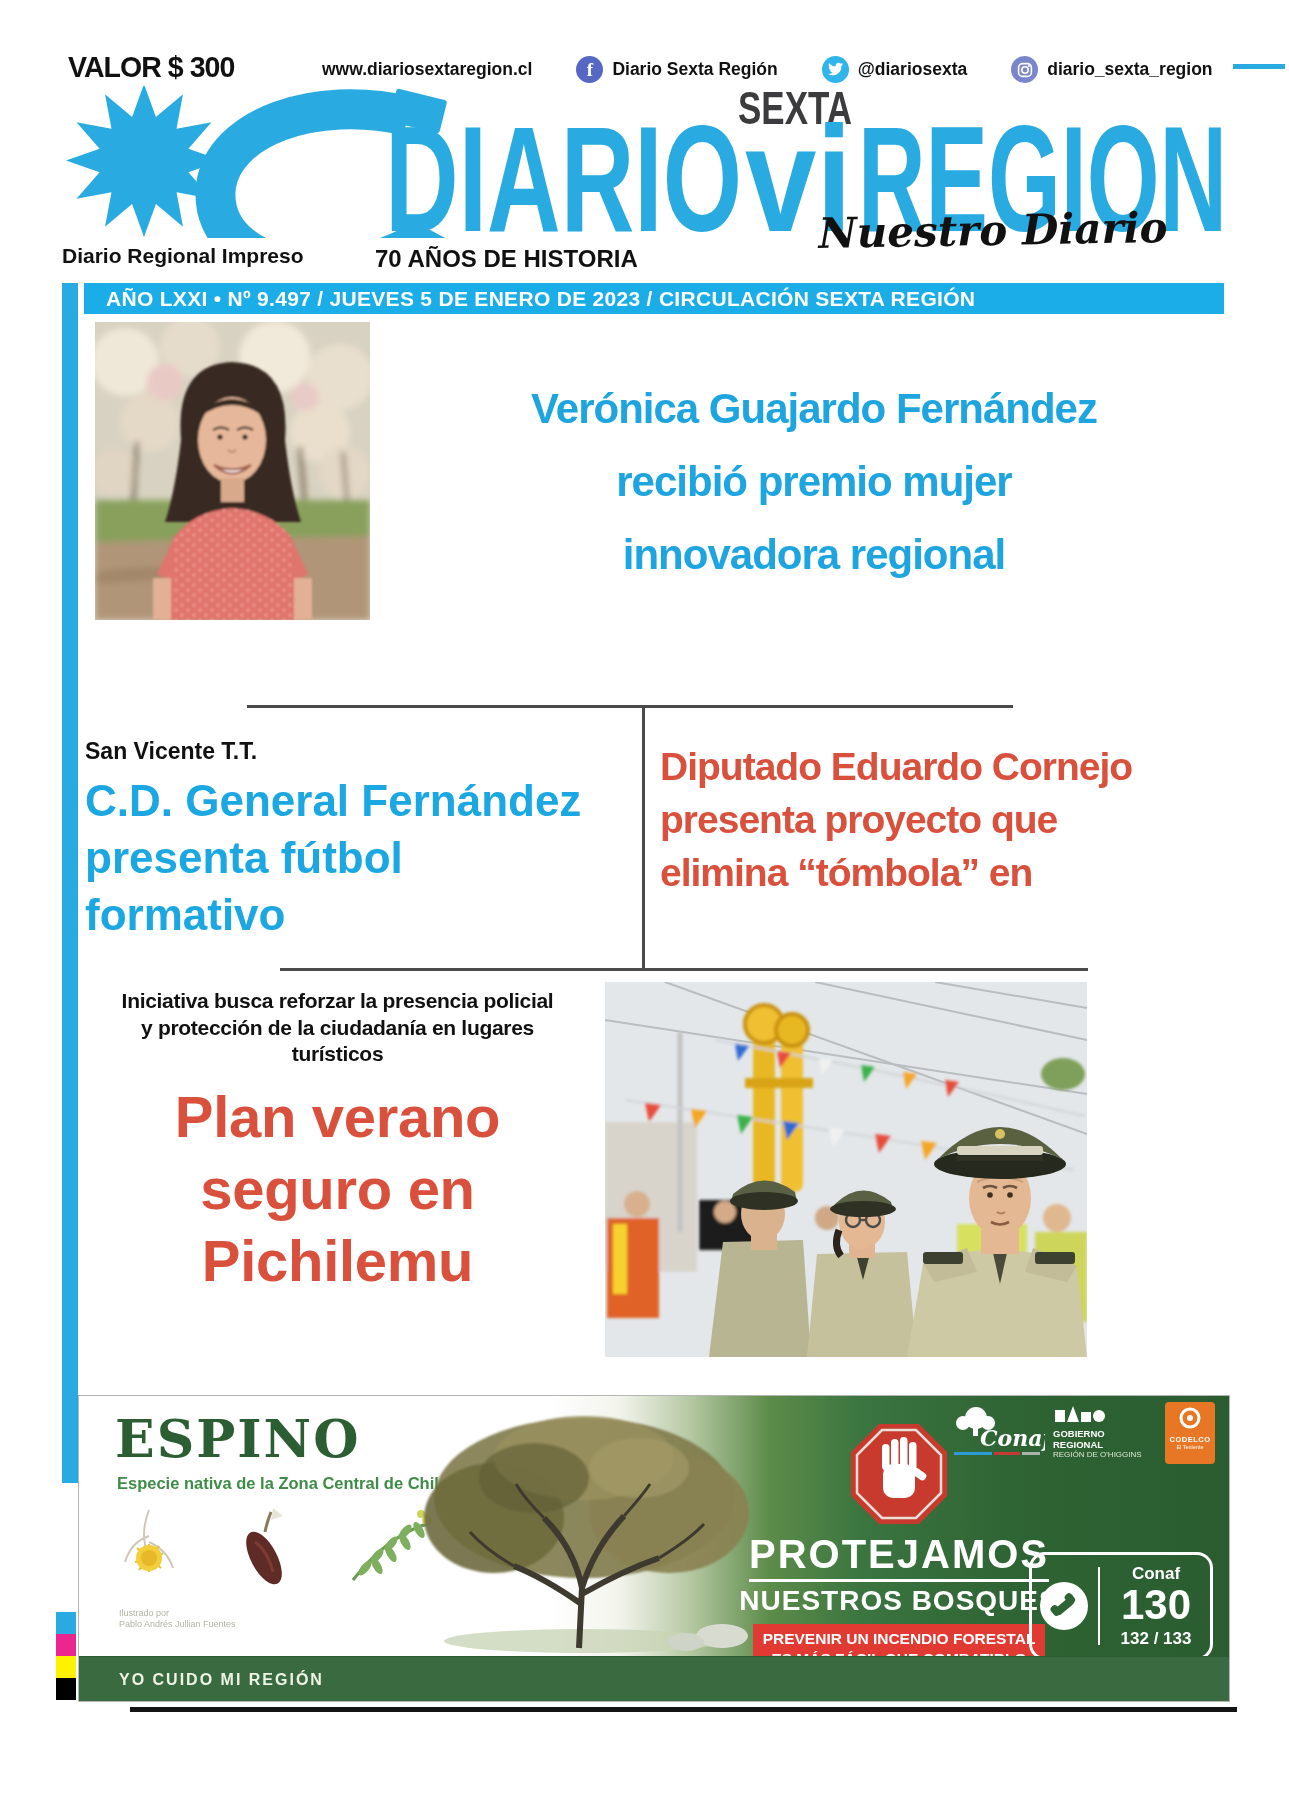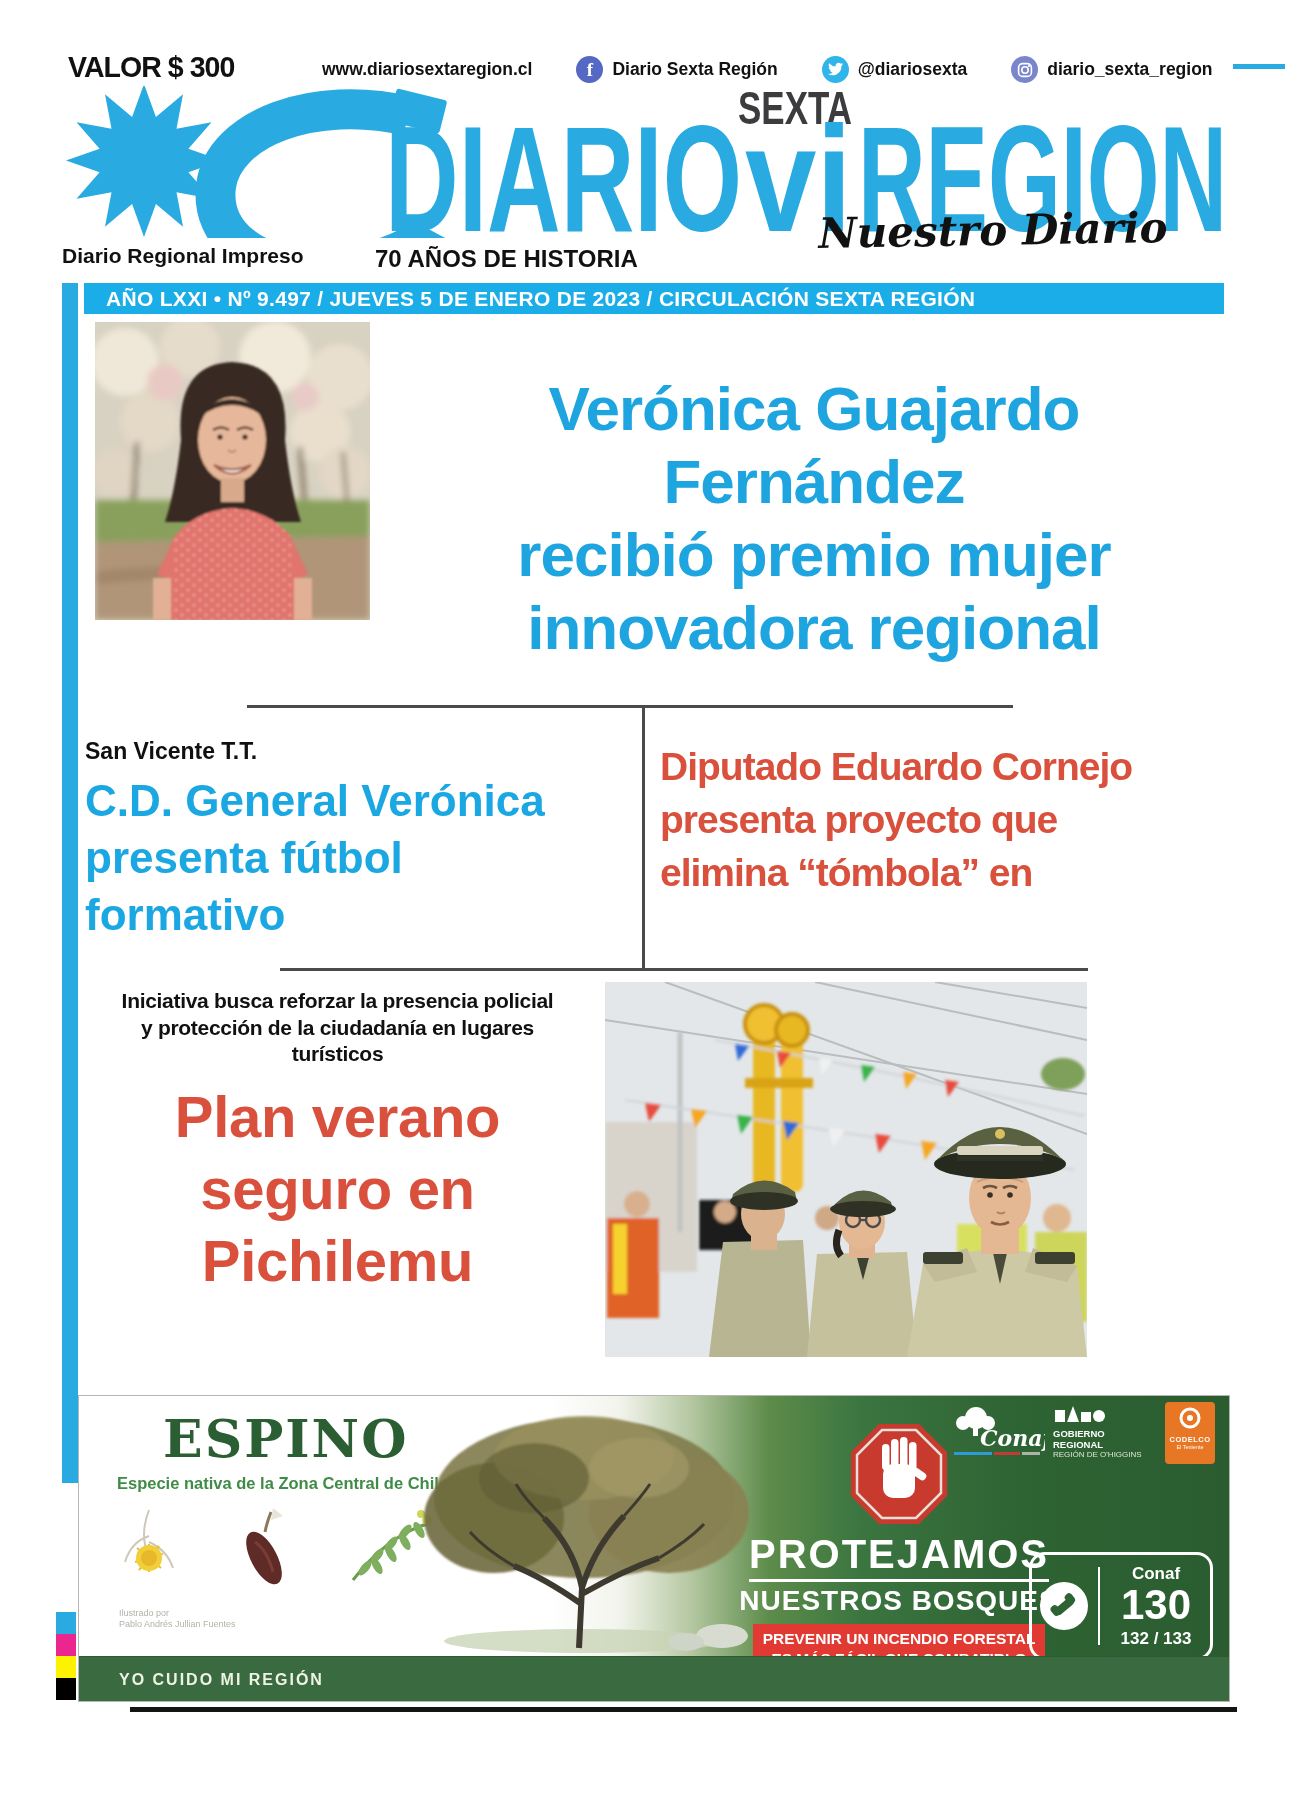--- a/index.html
+++ b/index.html
@@ -29,21 +29,21 @@
 
   
   .datebar{left:84px;top:283px;width:1140px;height:31px;background:#1badе7;background:#1badE7;
      color:#fff;font-size:21px;font-weight:bold;line-height:31px;padding-left:22px;box-sizing:border-box;
      letter-spacing:.3px;}
   .stripe{left:62px;top:283px;width:16px;height:1200px;background:#29abe2;}
 
   
   .lead-photo{left:95px;top:322px;width:275px;height:298px;}
   .lead-title{left:395px;top:372px;width:838px;text-align:center;color:#1ea5e0;
-     font-size:62px;line-height:73px;font-weight:bold;letter-spacing:-1px;}
+     font-size:42px;line-height:73px;font-weight:bold;letter-spacing:-1px;}
 
   
   .hline1{left:247px;top:705px;width:766px;height:3px;background:#4a4a4a;}
   .vline{left:642px;top:705px;width:3px;height:266px;background:#4a4a4a;}
   .hline2{left:280px;top:968px;width:808px;height:3px;background:#4a4a4a;}
 
   
   .col-left{left:85px;top:738px;width:550px;text-align:left;}
   .kicker{font-size:23px;font-weight:bold;color:#101010;}
   .blue-title{margin-top:7px;font-size:44px;line-height:57px;font-weight:bold;color:#1ba7e2;}
@@ -57,21 +57,21 @@
   .cops-photo{left:605px;top:982px;width:482px;height:375px;}
 
   
   .ad{left:78px;top:1395px;width:1152px;height:307px;border:1px solid #b5b5b5;box-sizing:border-box;
       background:#fff;}
   .ad-main{position:relative;width:100%;height:260px;overflow:hidden;
      background:linear-gradient(90deg,#ffffff 0%,#ffffff 41%,#f2f4ec 47%,#b7c9a4 53%,#5d8c4a 60%,#3b7540 68%,#2e6333 82%,#2a5c30 100%);}
   .ad-footer{position:relative;width:100%;height:45px;background:#3a6b40;border-top:1px solid #2e5a33;
      color:#eef3e4;font-size:16px;font-weight:bold;letter-spacing:2px;line-height:45px;padding-left:40px;box-sizing:border-box;}
   .espino-title{left:36px;top:12px;font-family:"DejaVu Serif","Liberation Serif",serif;font-weight:bold;
-     font-size:52px;color:#2c5e33;letter-spacing:2px;margin-left:48px;}
+     font-size:52px;color:#2c5e33;letter-spacing:2px;}
   .espino-sub{left:38px;top:78px;font-size:16.5px;font-weight:bold;color:#3f8c46;}
   .bot-icons{left:40px;top:110px;display:flex;gap:46px;}
   .credit{left:40px;top:212px;font-size:9px;line-height:11px;color:#b3b3a8;}
   .tree{left:295px;top:2px;}
   .ad-logos{right:14px;top:6px;display:flex;gap:8px;align-items:flex-start;}
   .stop{left:770px;top:26px;}
   .campaign{left:600px;top:136px;width:440px;text-align:center;color:#fff;}
   .camp1{display:inline-block;font-size:40px;font-weight:bold;letter-spacing:2px;border-bottom:3px solid #fff;padding-bottom:2px;}
   .camp2{font-size:28px;font-weight:bold;letter-spacing:1px;margin-top:3px;}
   .campbox{display:inline-block;background:#e03a32;color:#fff;font-size:15.5px;line-height:20px;
@@ -214,21 +214,21 @@
     <div>innovadora regional</div>
   </div>
 
   <div class="abs hline1"></div>
   <div class="abs vline"></div>
   <div class="abs hline2"></div>
 
   <div class="abs col-left">
     <div class="kicker">San Vicente T.T.</div>
     <div class="blue-title">
-      <div>C.D. General Verónica</div>
+      <div>C.D. General Fernández</div>
       <div>presenta fútbol</div>
       <div>formativo</div>
     </div>
   </div>
 
   <div class="abs col-right">
     <div class="red-title">
       <div>Diputado Eduardo Cornejo</div>
       <div>presenta proyecto que</div>
       <div>elimina “tómbola” en</div>

